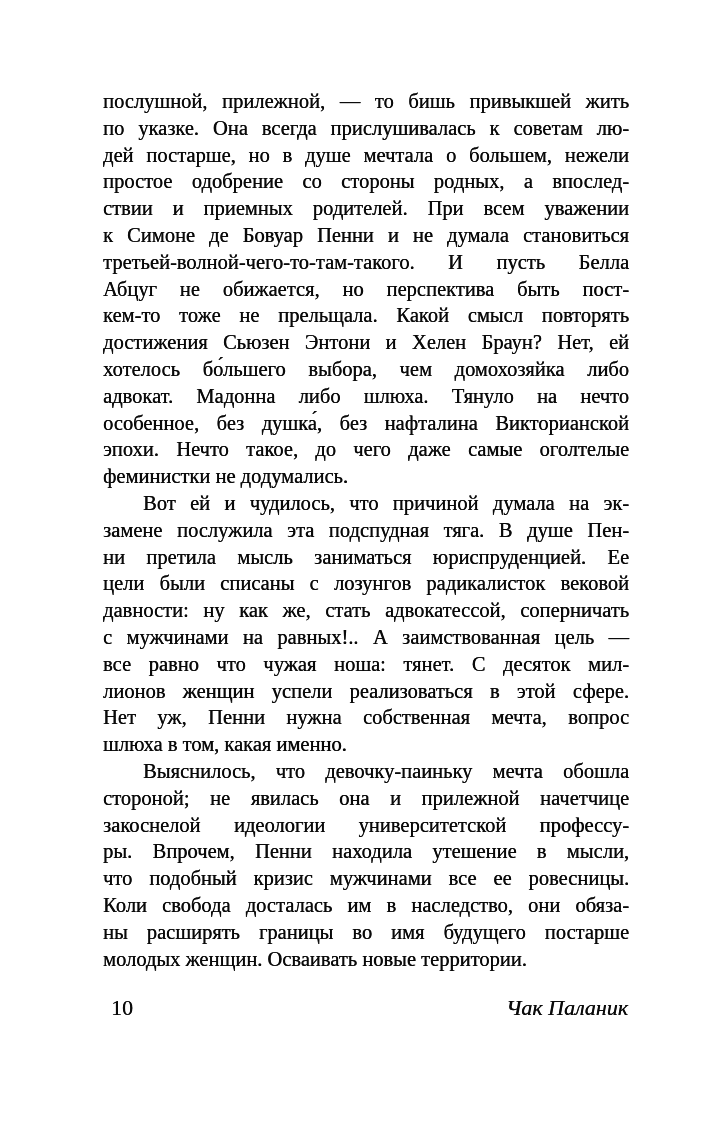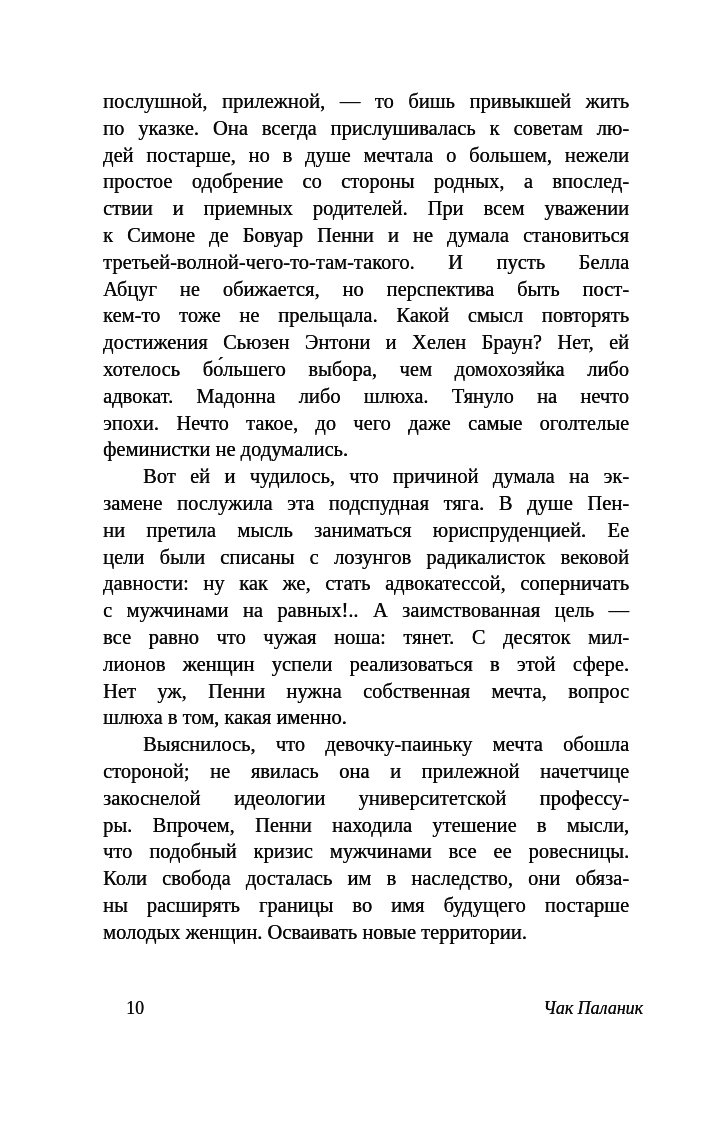--- a/index.html
+++ b/index.html
@@ -33,27 +33,27 @@
   }
   .line.last {
     text-align: left;
     text-align-last: left;
   }
   .line.indent {
     text-indent: 40px;
   }
   .footer {
     position: absolute;
-    left: 117px;
+    left: 102px;
     top: 995px;
     width: 526px;
     display: flex;
     justify-content: space-between;
     align-items: baseline;
-    font-size: 18px;
+    font-size: 22px;
     line-height: 26px;
   }
   .page-number {
     padding-left: 9px;
     text-shadow: 0.3px 0 0 #0a0a0a;
   }
   .author {
     font-style: italic;
     text-shadow: 0.3px 0 0 #0a0a0a;
   }
@@ -68,20 +68,21 @@
       <div class="line">дей постарше, но в душе мечтала о большем, нежели</div>
       <div class="line">простое одобрение со стороны родных, а впослед-</div>
       <div class="line">ствии и приемных родителей. При всем уважении</div>
       <div class="line">к Симоне де Бовуар Пенни и не думала становиться</div>
       <div class="line">третьей-волной-чего-то-там-такого. И пусть Белла</div>
       <div class="line">Абцуг не обижается, но перспектива быть пост-</div>
       <div class="line">кем-то тоже не прельщала. Какой смысл повторять</div>
       <div class="line">достижения Сьюзен Энтони и Хелен Браун? Нет, ей</div>
       <div class="line">хотелось бо́льшего выбора, чем домохозяйка либо</div>
       <div class="line">адвокат. Мадонна либо шлюха. Тянуло на нечто</div>
+      <div class="line">особенное, без душка́, без нафталина Викторианской</div>
       <div class="line">эпохи. Нечто такое, до чего даже самые оголтелые</div>
       <div class="line last">феминистки не додумались.</div>
       <div class="line indent">Вот ей и чудилось, что причиной думала на эк-</div>
       <div class="line">замене послужила эта подспудная тяга. В душе Пен-</div>
       <div class="line">ни претила мысль заниматься юриспруденцией. Ее</div>
       <div class="line">цели были списаны с лозунгов радикалисток вековой</div>
       <div class="line">давности: ну как же, стать адвокатессой, соперничать</div>
       <div class="line">с мужчинами на равных!.. А заимствованная цель —</div>
       <div class="line">все равно что чужая ноша: тянет. С десяток мил-</div>
       <div class="line">лионов женщин успели реализоваться в этой сфере.</div>

